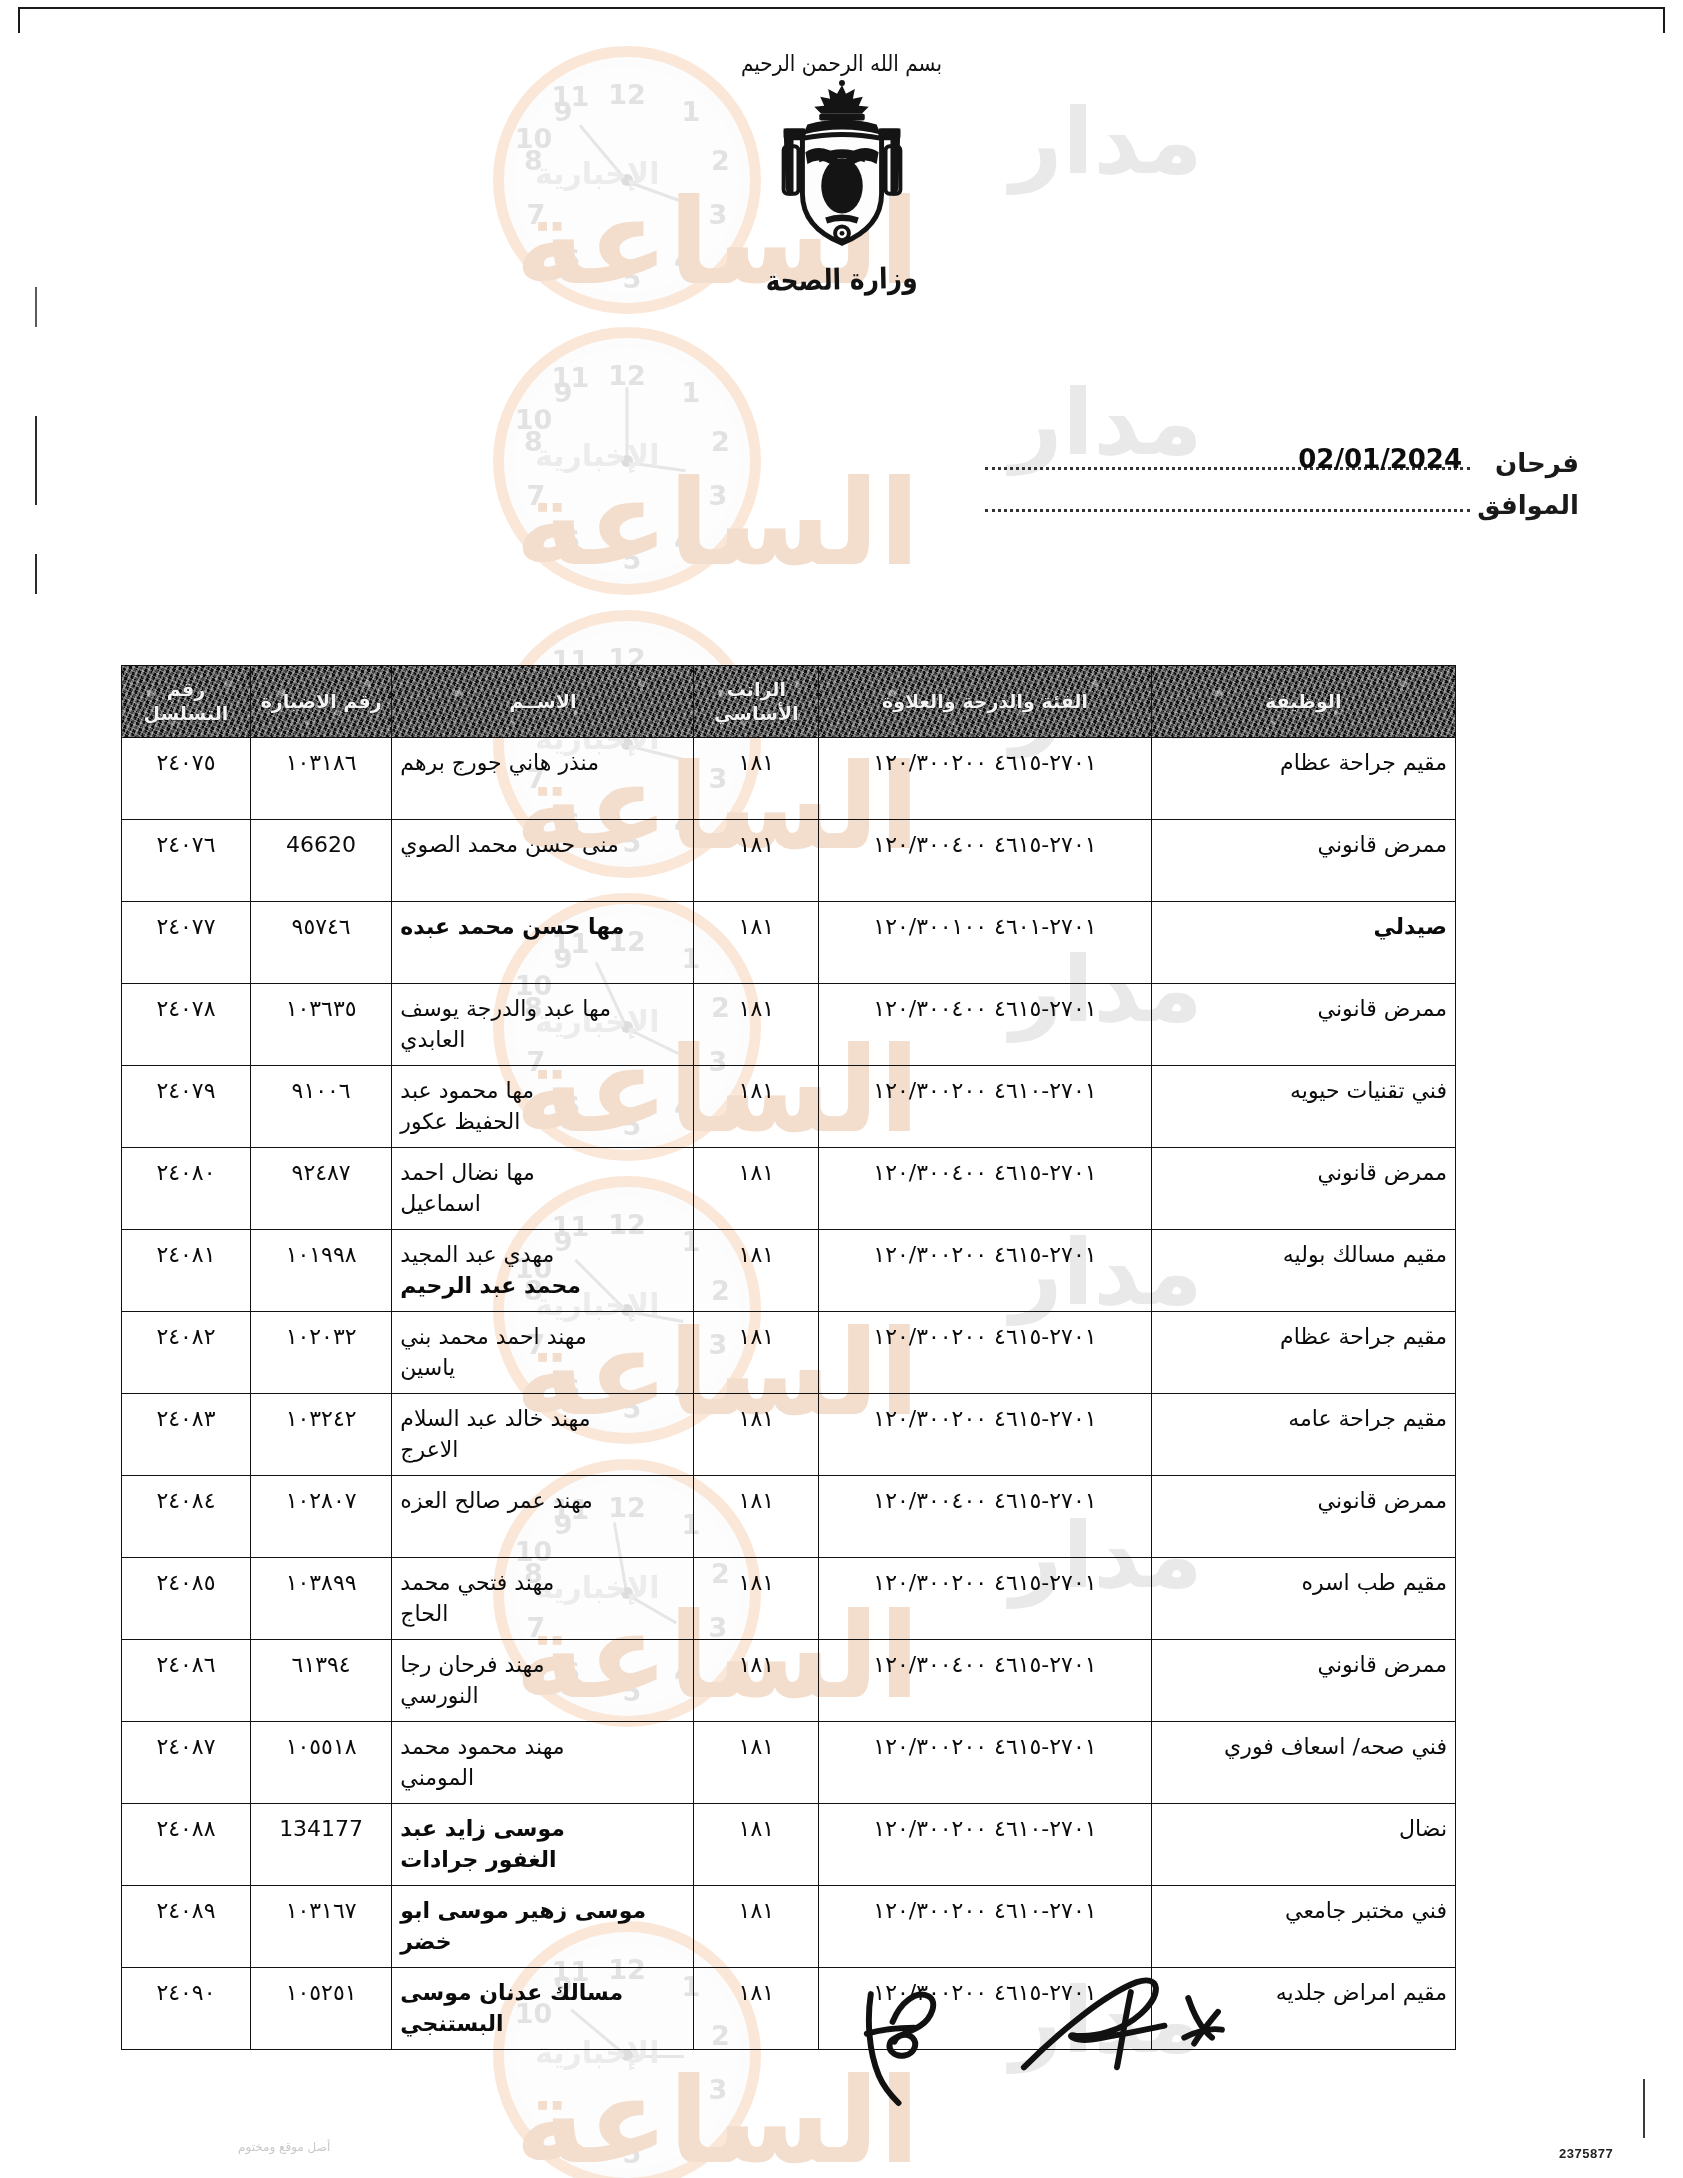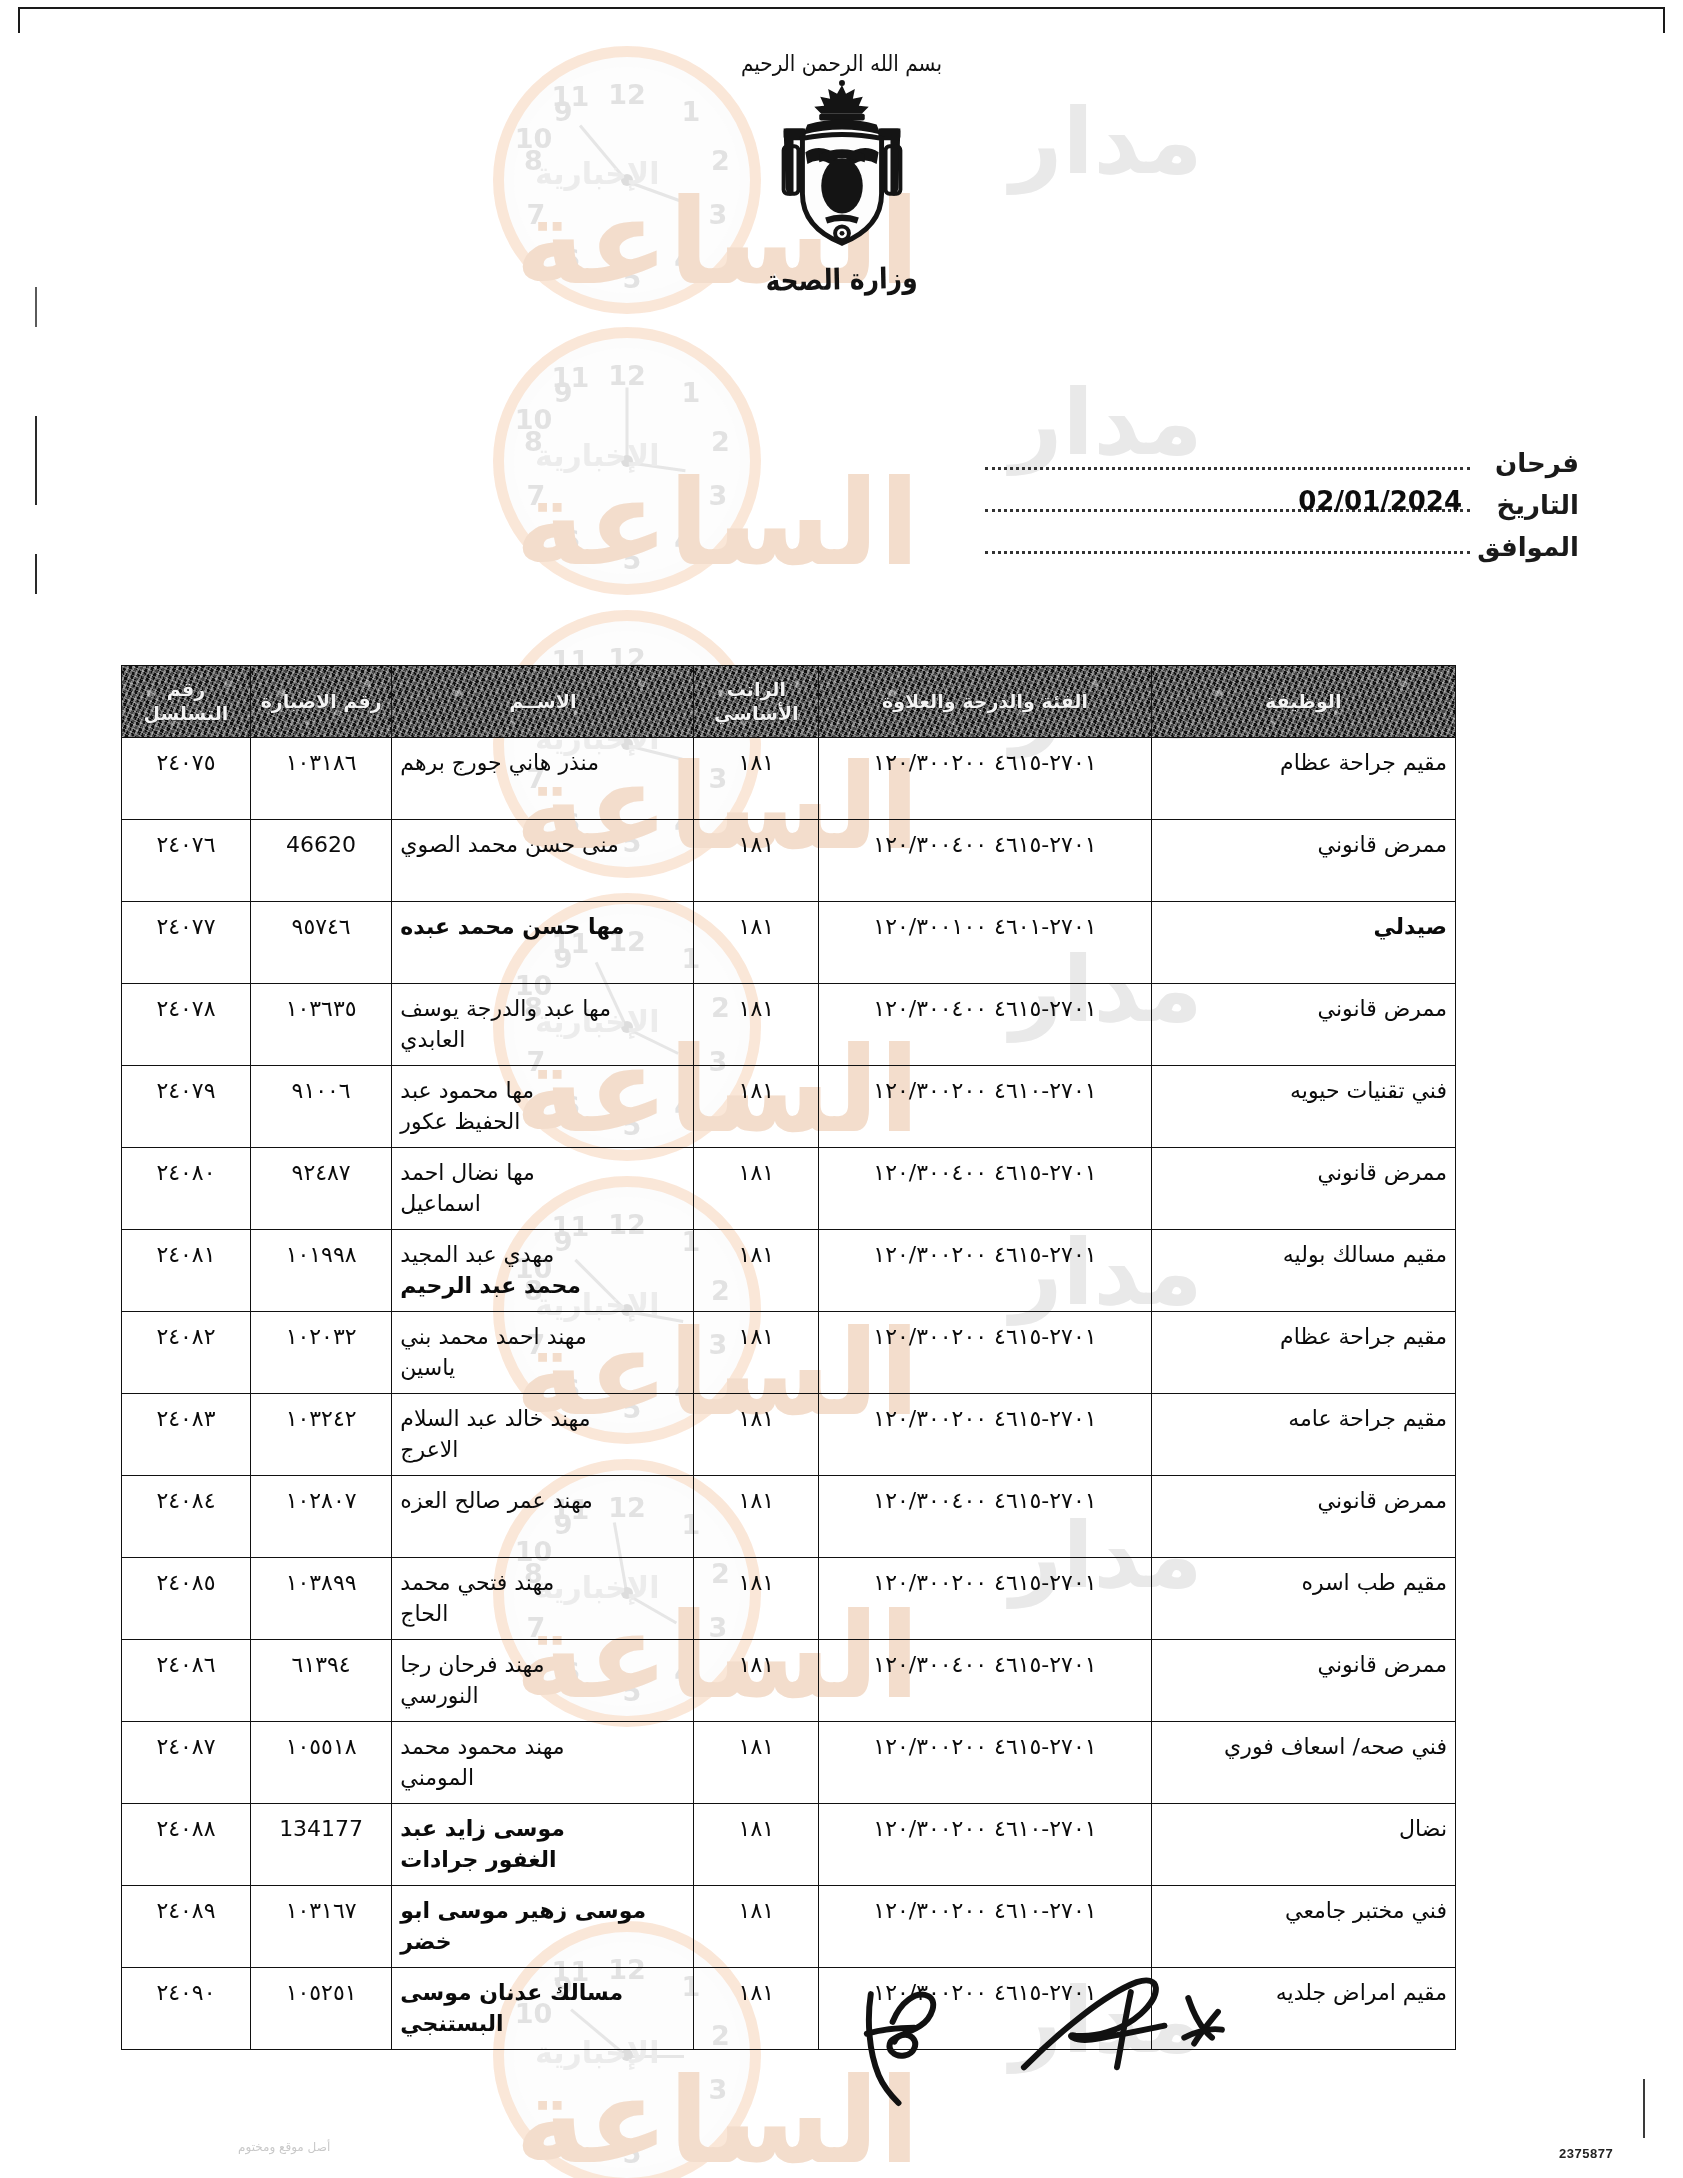--- a/index.html
+++ b/index.html
@@ -302,24 +302,20 @@
     <div class="ministry-name">وزارة الصحة</div>
   </div>
 
   <div id="meta">
 
     <div class="meta-row">
       <span class="meta-label">فرحان</span>
       <span class="meta-dots"></span>
     </div>
 
-    <div class="meta-row">
-      <span class="meta-label">التاريخ</span>
-      <span class="meta-dots"></span>
-    </div>
 
     <div class="meta-row" style="position:relative;">
       <span class="meta-label">الموافق</span>
       <span class="meta-dots"></span>
       <span class="meta-value" style="right:117px;top:-34px;">02/01/2024</span>
     </div>
   </div>
 
   <div id="tbl-wrap">
     <table>

